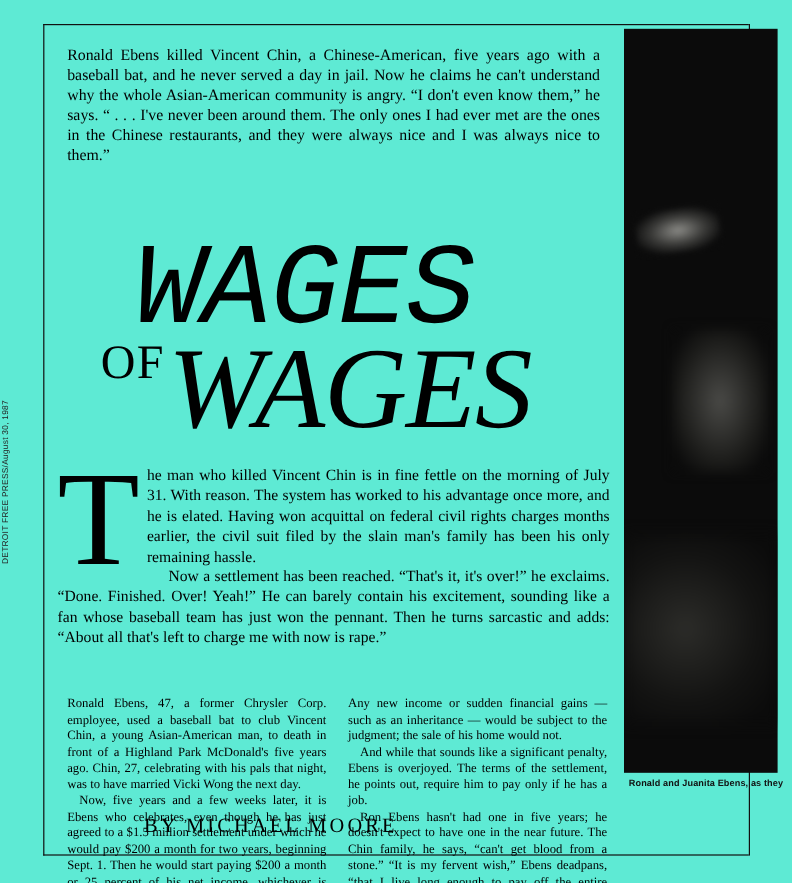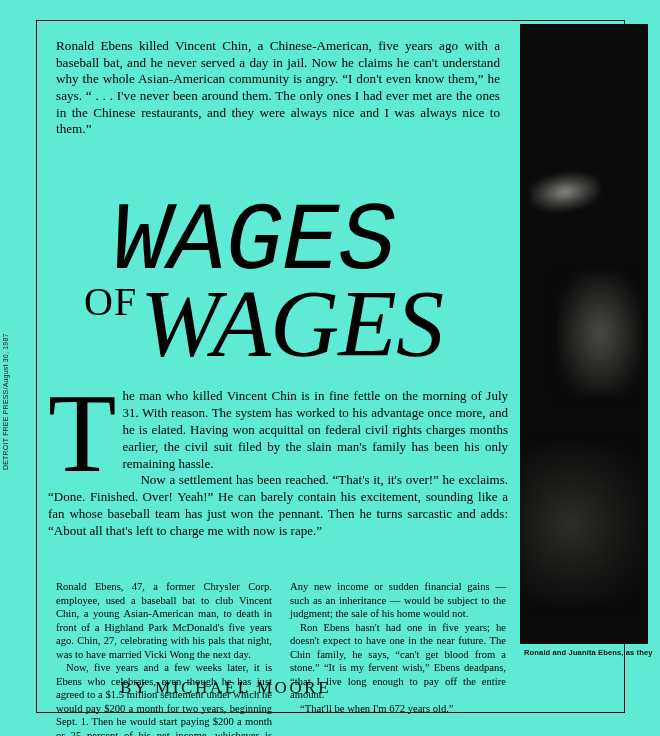--- a/index.html
+++ b/index.html
@@ -256,19 +256,20 @@
     <p>Now a settlement has been reached. “That's it, it's over!” he exclaims. “Done. Finished. Over! Yeah!” He can barely contain his excitement, sounding like a fan whose baseball team has just won the pennant. Then he turns sarcastic and adds: “About all that's left to charge me with now is rape.”</p>
   </div>
 
   <div class="col col-left">
     <p>Ronald Ebens, 47, a former Chrysler Corp. employee, used a baseball bat to club Vincent Chin, a young Asian-American man, to death in front of a Highland Park McDonald's five years ago. Chin, 27, celebrating with his pals that night, was to have married Vicki Wong the next day.</p>
     <p>Now, five years and a few weeks later, it is Ebens who celebrates, even though he has just agreed to a $1.5 million settlement under which he would pay $200 a month for two years, beginning Sept. 1. Then he would start paying $200 a month or 25 percent of his net income, whichever is more.</p>
   </div>
 
   <div class="col col-right">
     <p>Any new income or sudden financial gains — such as an inheritance — would be subject to the judgment; the sale of his home would not.</p>
+    <p>And while that sounds like a significant penalty, Ebens is overjoyed. The terms of the settlement, he points out, require him to pay only if he has a job.</p>
     <p>Ron Ebens hasn't had one in five years; he doesn't expect to have one in the near future. The Chin family, he says, “can't get blood from a stone.” “It is my fervent wish,” Ebens deadpans, “that I live long enough to pay off the entire amount.</p>
     <p>“That'll be when I'm 672 years old.”</p>
   </div>
 
   <div class="byline">BY MICHAEL MOORE</div>
 
 </div>
 
 </body></html>

